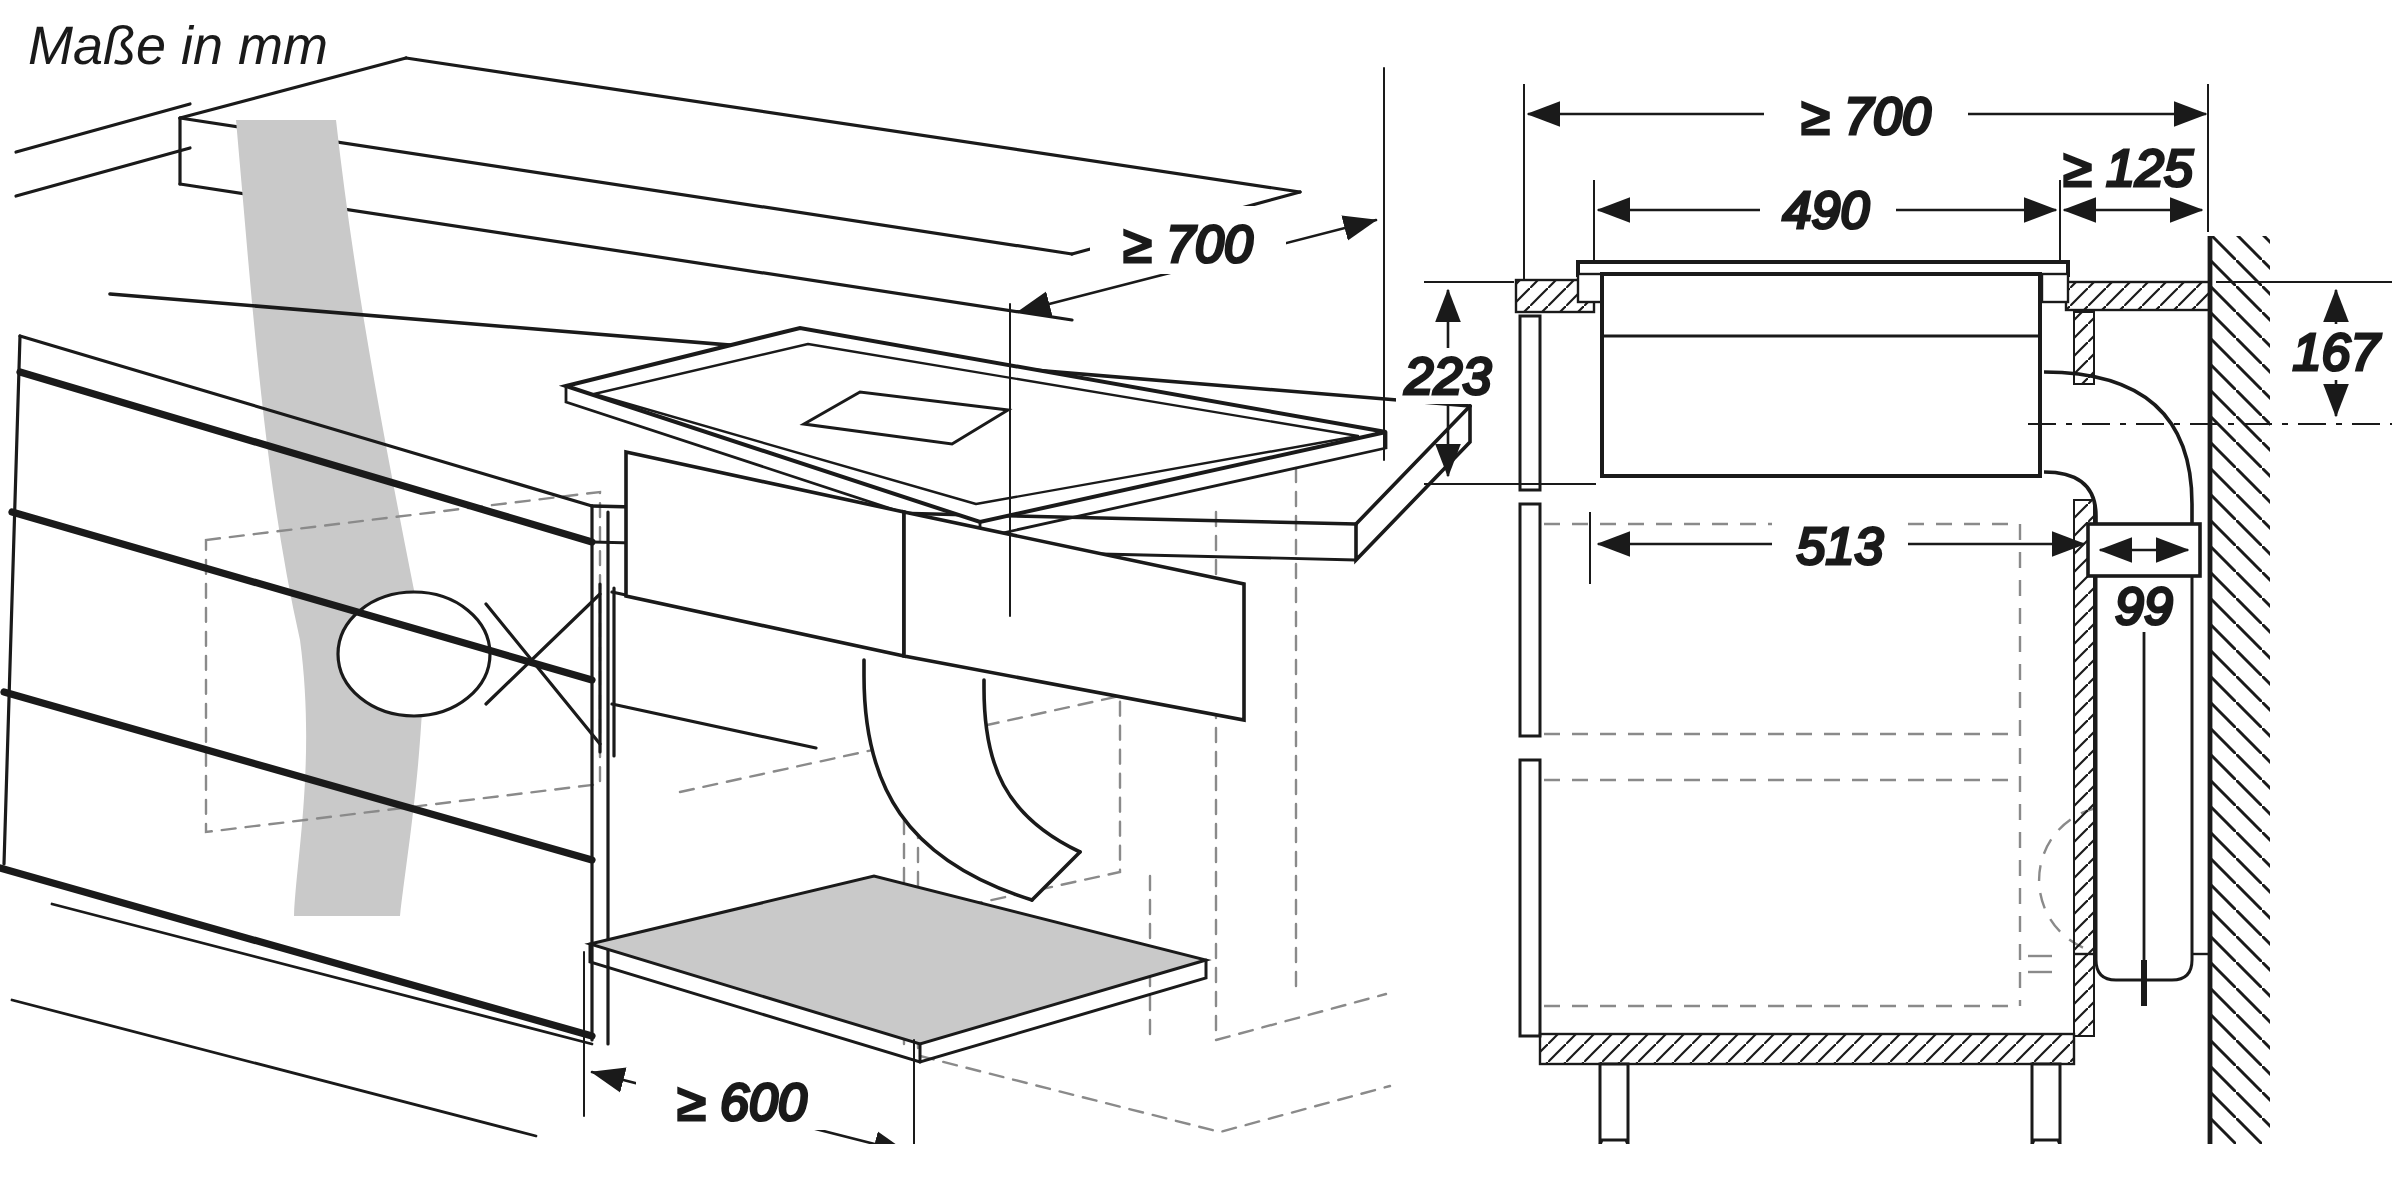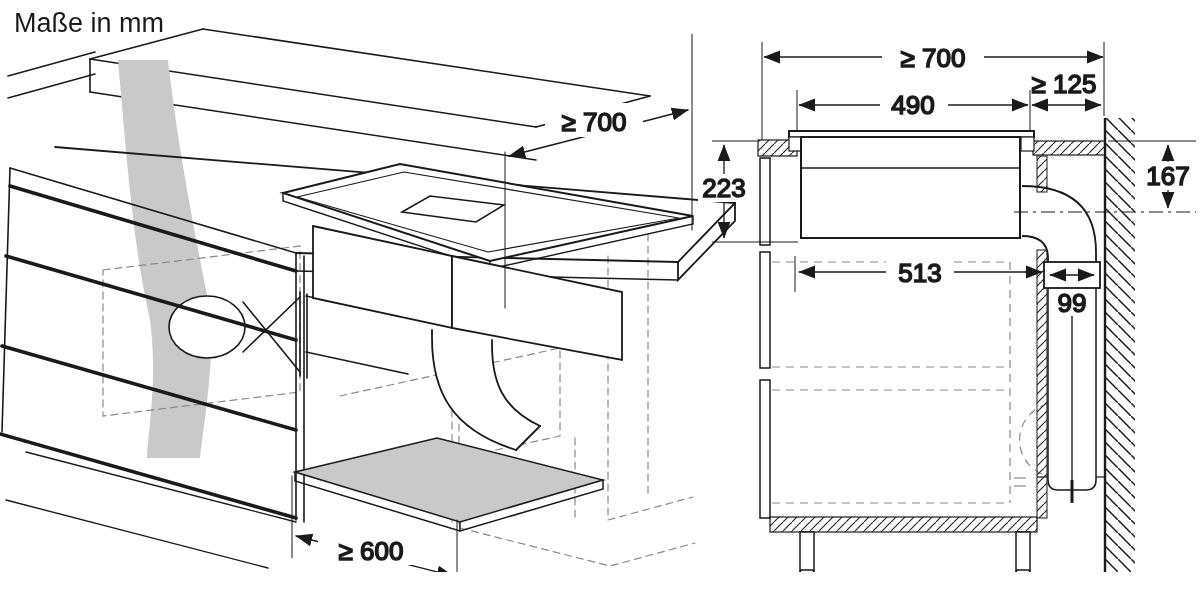--- a/index.html
+++ b/index.html
@@ -1,17 +1,17 @@
 <!DOCTYPE html>
 <html><head>
 <meta charset="utf-8">
 <style>
   html,body{margin:0;padding:0;background:#ffffff;}
   #stage{position:relative;width:1200px;height:572px;background:#ffffff;overflow:hidden;
-         font-family:"Liberation Sans", sans-serif;}
+         font-family:"Liberation Sans", sans-serif;font-style:italic;}
   svg{display:block;}
   text{font-family:"Liberation Sans", sans-serif;fill:#1a1a1a;}
   .dimtxt{font-size:26px;}
   .titletxt{font-size:27px;}
 </style>
 </head>
 <body>
 
 <div id="stage">
 <svg width="1200" height="600" viewBox="0 0 1200 600">

